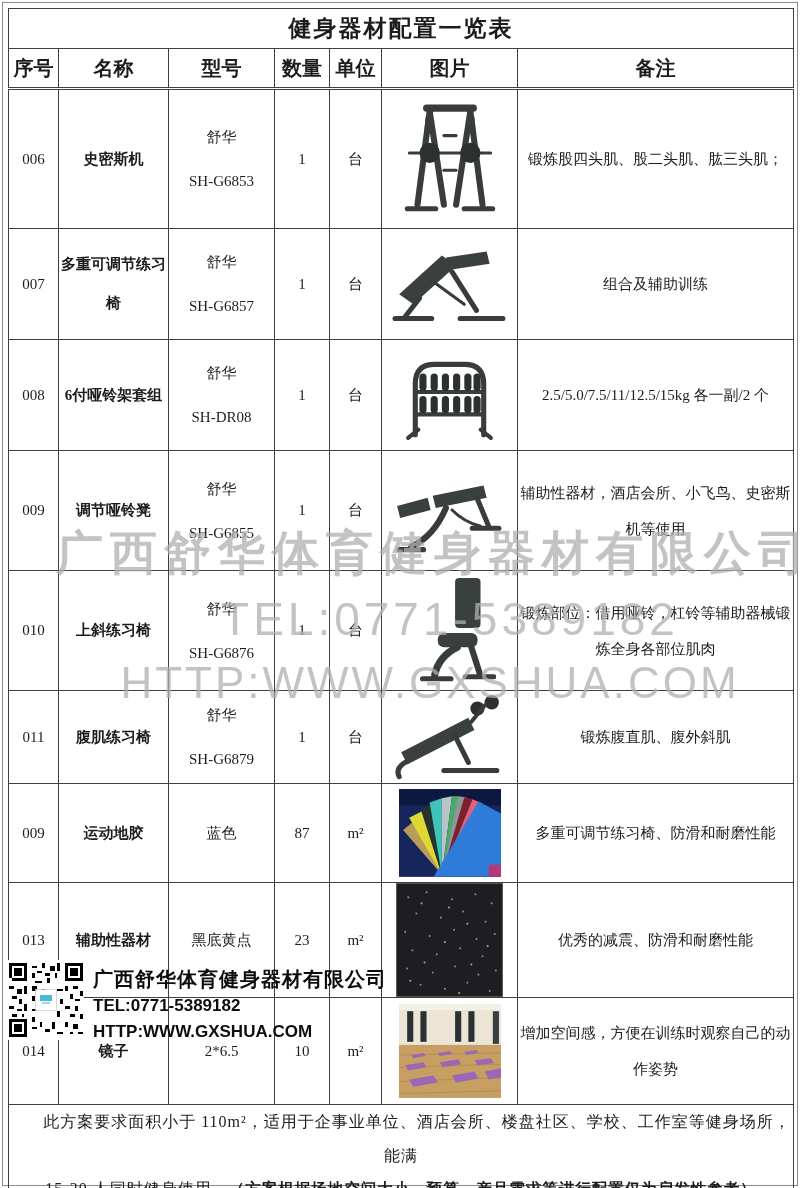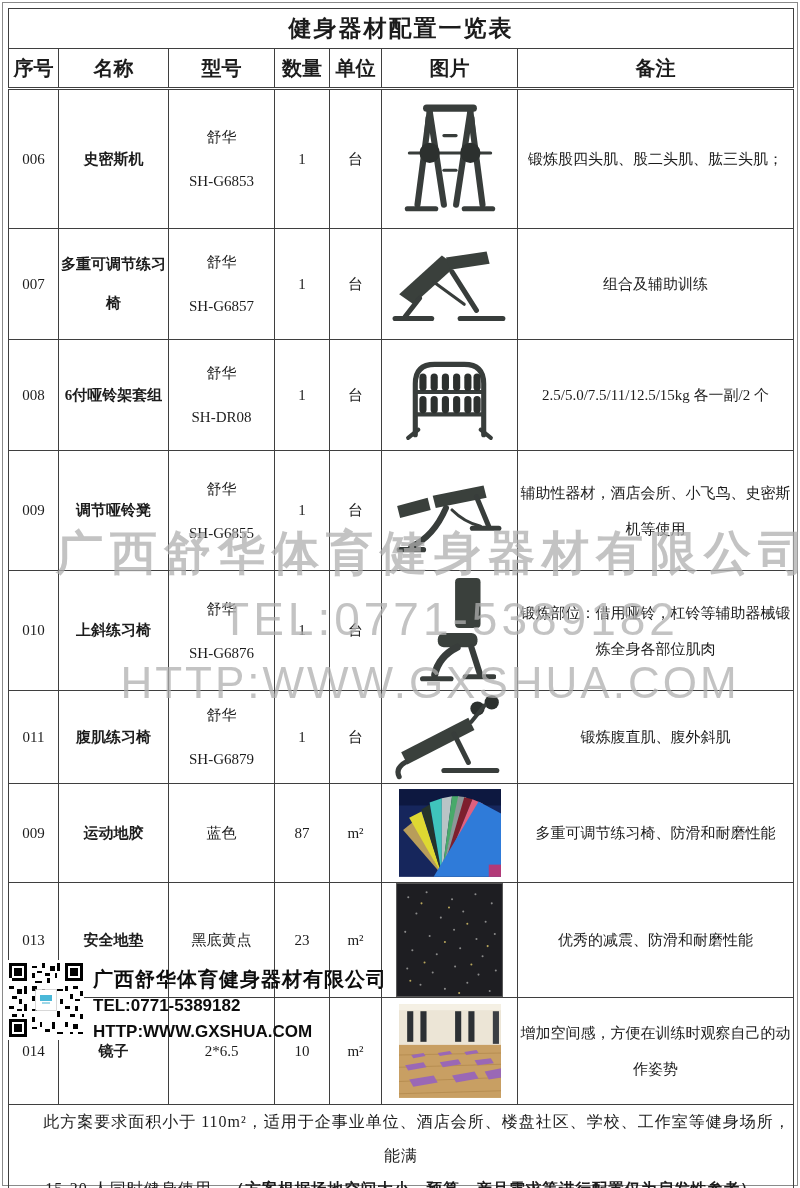--- a/index.html
+++ b/index.html
@@ -270,21 +270,21 @@
         <polygon points="42,84 72,10 82,14" fill="#e0607e"></polygon>
         <polygon points="34,86 78,12 100,24 100,86" fill="#2f7bd9"></polygon>
         <rect x="88" y="74" width="12" height="12" fill="#b23a78"></rect>
       </svg>
     </td>
     <td class="c-remark">多重可调节练习椅、防滑和耐磨性能</td>
   </tr>
 
   <tr class="item-row" style="height:107px">
     <td class="c-no">013</td>
-    <td class="c-name">安全地垫</td>
+    <td class="c-name">辅助性器材</td>
     <td class="c-model">
 
       <div class="model">黑底黄点</div>
     </td>
     <td class="c-qty">23</td>
     <td class="c-unit">m²</td>
     <td class="c-img">
       <svg width="107" height="114" viewBox="0 0 105 112">
         <rect x="0.5" y="0.5" width="104" height="111" fill="#1e1e22" stroke="#555"></rect>
         <g fill="#8a8a8a">

